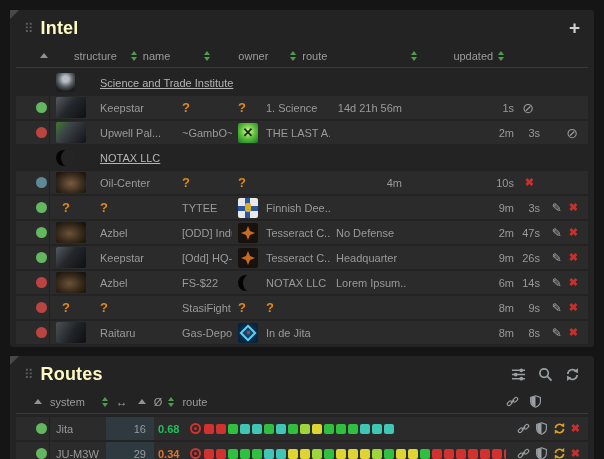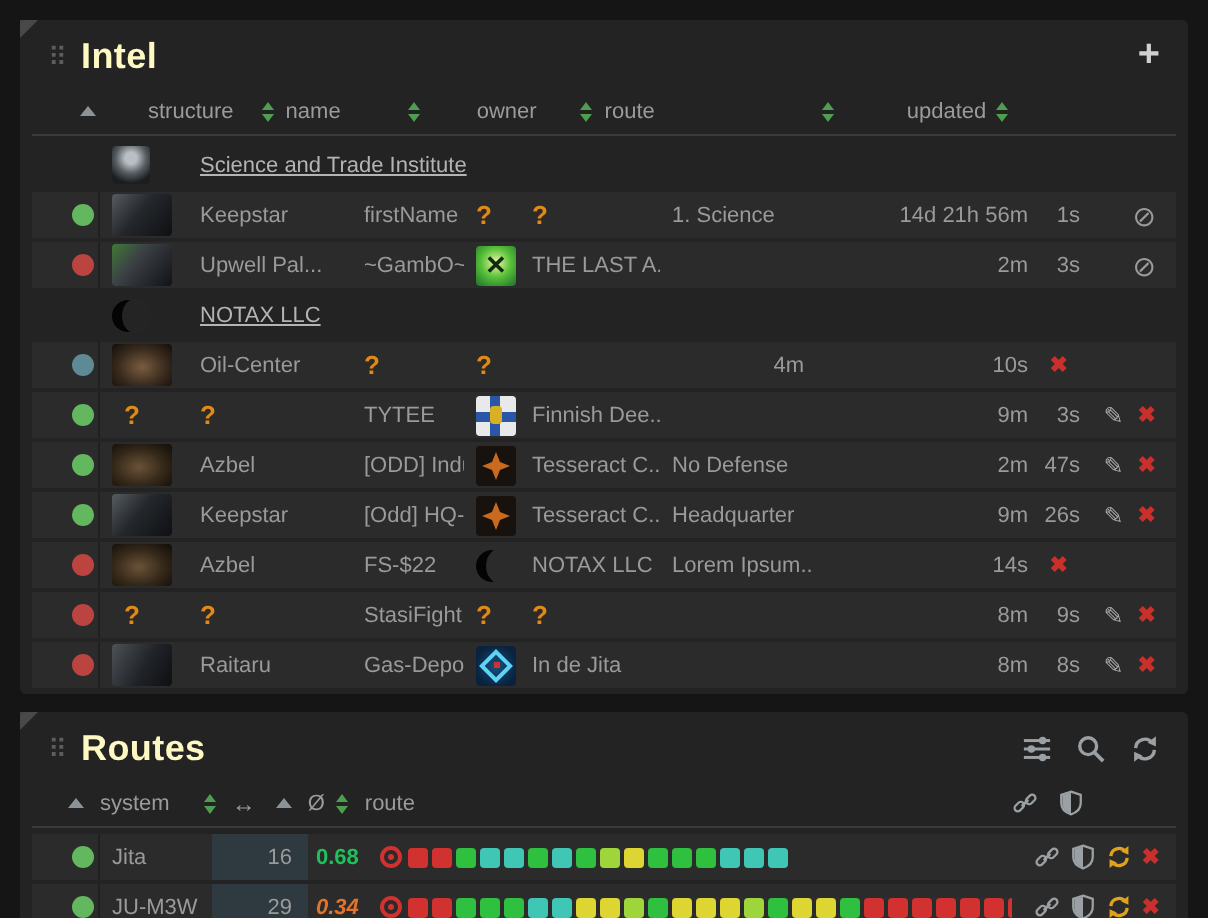--- a/index.html
+++ b/index.html
@@ -94,21 +94,21 @@
 
   
   .rrow {
     display:grid; align-items:center;
     grid-template-columns:34px 56px 48px 36px 1fr 82px;
     height:23px; margin:0 6px 2px 6px; background:#2b2b2b;
   }
   .jumps { background:#2e3a40; justify-content:flex-end; padding-right:8px; height:100%; display:flex; align-items:center; }
   .sec { justify-content:flex-start; padding-left:4px; font-weight:bold; }
   .sec.high { color:#20c05b; }
-  .sec.low  { color:#e0742a;font-style:italic; }
+  .sec.low  { color:#e0742a; }
   .routec { display:flex; align-items:center; overflow:hidden; }
   .origin { width:11px; height:11px; border:2px solid #d2322f; border-radius:50%; position:relative; flex:0 0 auto; margin-right:3px; }
   .origin::after { content:""; position:absolute; width:3px; height:3px; border-radius:50%; background:#d2322f; left:2px; top:2px; }
   .sq { width:10px; height:10px; border-radius:2px; display:inline-block; margin-right:2px; flex:0 0 auto; }
   .racts { display:flex; justify-content:flex-end; align-items:center; gap:5px; padding-right:8px; }
   .ric { width:13px; height:13px; display:inline-block; cursor:pointer; }
   .hdr-sorticons { display:flex; align-items:center; gap:10px; margin-left:auto; margin-right:46px; }
 </style>
 </head>
 <body>
@@ -162,21 +162,20 @@
     </div>
 
     <div class="irow">
       <span class="c dotc">
           <i class="dot g"></i>
         </span>
       <span class="c">
           <i class="thumb t-keepstar"></i>
         </span>
       <span class="c">Keepstar</span>
-      <span class="c">firstName</span>
       <span class="c">
           <b class="q">?</b>
         </span>
       <span class="c q">?</span>
       <span class="c">1. Science</span>
       <span class="c num">14d 21h 56m</span>
       <span class="c num">1s</span>
       <span class="c acts">
           <span class="ban">⊘</span>
         </span>
@@ -313,20 +312,21 @@
       <span class="c">
           <i class="thumb t-azbel"></i>
         </span>
       <span class="c">Azbel</span>
       <span class="c">FS-$22</span>
       <span class="c">
           <span class="crescent"></span>
         </span>
       <span class="c">NOTAX LLC</span>
       <span class="c">Lorem Ipsum...</span>
+      <span class="c num">6m</span>
       <span class="c num">14s</span>
       <span class="c acts">
           <span class="edit">✎</span>
           <span class="del">✖</span>
         </span>
     </div>
 
     <div class="irow">
       <span class="c dotc">
           <i class="dot r"></i>

